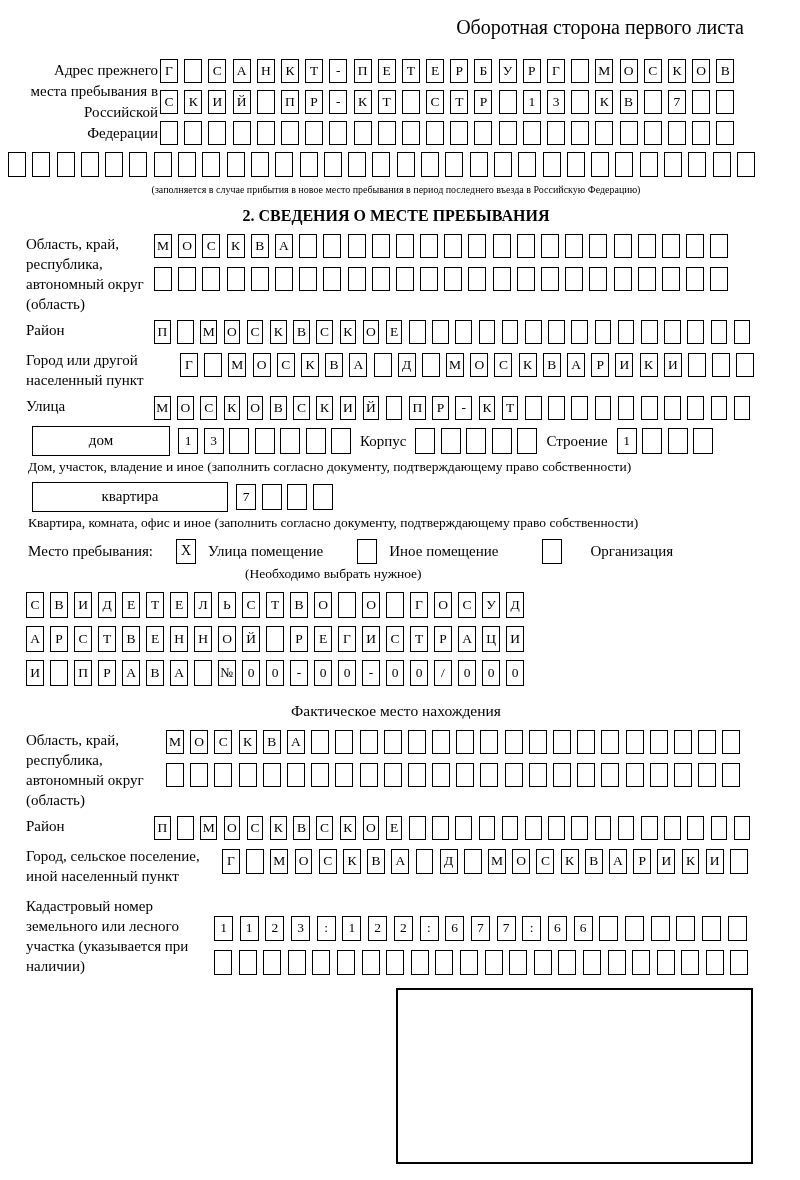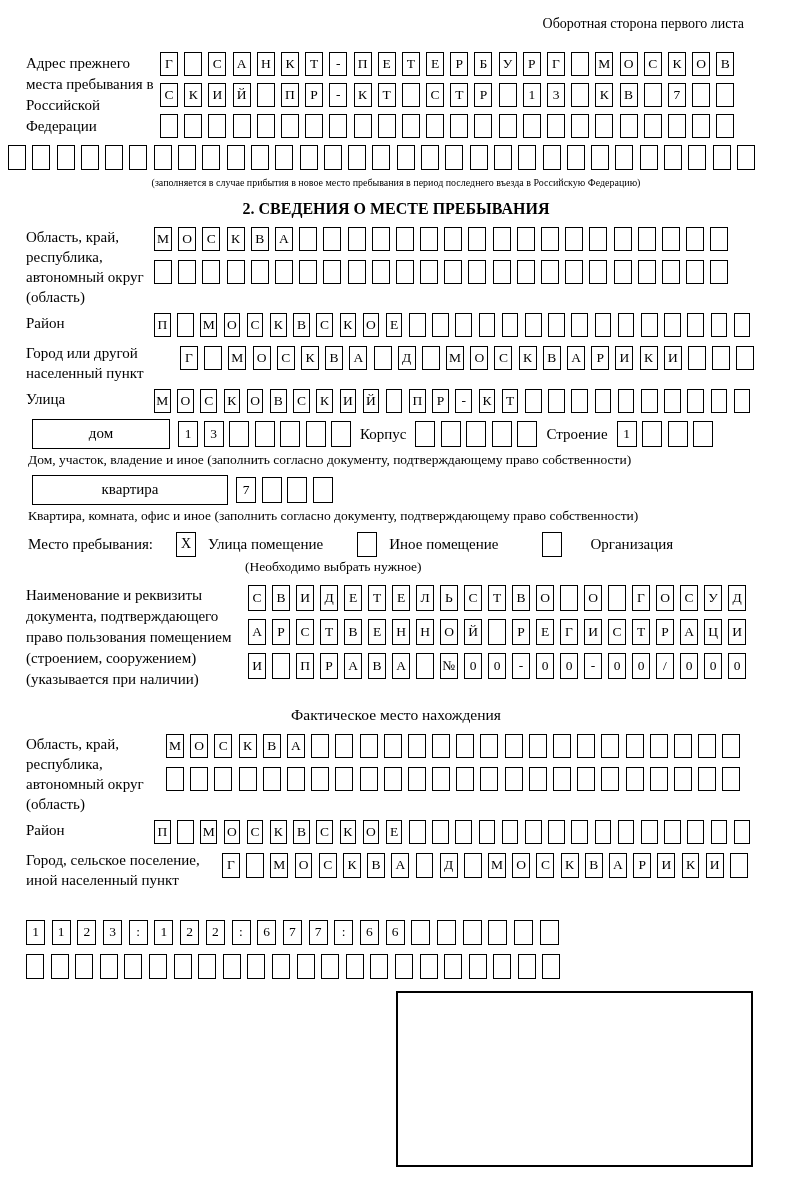--- a/index.html
+++ b/index.html
@@ -1,35 +1,35 @@
 <!DOCTYPE html>
 <html><head>
 <meta charset="utf-8">
 <style>
   html,body{margin:0;padding:0;background:#fff;}
   body{width:800px;height:1180px;color:#000;font-family:"Liberation Serif",serif;position:relative;}
   .sheet{padding:16px 34px 0 26px;}
 
-  .hdr-note{text-align:right;font-size:14px;padding-right:22px;}
+  .hdr-note{text-align:right;font-size:20px;padding-right:22px;}
 
   
   .cells{display:flex;}
   .cell{border:1.6px solid #000;box-sizing:border-box;text-align:center;
         font-size:13.5px;background:#fff;flex:0 0 auto;}
   .c24{gap:6.2px;}  .c24 .cell{width:18px;height:24px;line-height:21px;}
   .c26{gap:6.6px;}  .c26 .cell{width:16.6px;height:24px;line-height:21px;}
   .c31{gap:6.3px;}  .c31 .cell{width:18px;height:25px;line-height:22px;}
   .c21{gap:6px;}    .c21 .cell{width:18px;height:26px;line-height:23px;}
   .c21b{gap:6.7px;} .c21b .cell{width:19px;height:25px;line-height:22px;}
   .c22{gap:6.3px;}  .c22 .cell{width:17.9px;height:25px;line-height:22px;}
   .c22s{gap:6.6px;} .c22s .cell{width:18px;height:25px;line-height:22px;}
   .chouse{gap:5.5px;} .chouse .cell{width:20px;height:26px;line-height:23px;}
 
   .blockA{display:flex;margin-top:20px;}
-  .blockA-label{width:132px;font-size:15px;line-height:21px;padding-top:1px;}
+  .blockA-label{width:132px;font-size:15px;line-height:21px;padding-top:1px;text-align:right;}
   .blockA-rows{flex:1;display:flex;flex-direction:column;gap:7px;margin-left:2px;}
   .extra-row{margin:7px 0 0 -18px;}
   .note-center{text-align:center;font-size:10px;margin-top:7px;}
 
   .h2title{text-align:center;font-weight:bold;font-size:16px;margin:12px 0 9px 0;}
 
   .field{display:flex;margin-bottom:6px;}
   .flabel{width:128px;font-size:15px;line-height:20px;flex:0 0 auto;}
   .frows{display:flex;flex-direction:column;gap:9px;}
   .indent26{margin-left:26px;}
@@ -385,21 +385,20 @@
     <span class="checkbox">X</span>
     <span style="margin:0 34px 0 12px;">Улица помещение</span>
     <span class="checkbox"></span>
     <span style="margin:0 44px 0 12px;">Иное помещение</span>
     <span class="checkbox"></span>
     <span style="margin:0 0 0 28px;">Организация</span>
   </div>
   <div class="stay-note">(Необходимо выбрать нужное)</div>
 
   <div class="doc-field">
-    <div class="doc-label">Наименование и реквизиты документа, подтверждающего право пользования помещением (строением, сооружением) (указывается при наличии)</div>
     <div class="doc-rows">
       <div class="cells c21">
           <span class="cell">С</span>
           <span class="cell">В</span>
           <span class="cell">И</span>
           <span class="cell">Д</span>
           <span class="cell">Е</span>
           <span class="cell">Т</span>
           <span class="cell">Е</span>
           <span class="cell">Л</span>
@@ -580,20 +579,21 @@
         <span class="cell">А</span>
         <span class="cell">Р</span>
         <span class="cell">И</span>
         <span class="cell">К</span>
         <span class="cell">И</span>
         <span class="cell"></span>
       </div>
   </div>
 
   <div class="field" style="margin-top:10px;">
+    <div class="flabel flabel-cad">Кадастровый номер земельного или лесного участка (указывается при наличии)</div>
     <div class="frows" style="gap:9px;margin-top:20px;">
       <div class="cells c21b">
           <span class="cell">1</span>
           <span class="cell">1</span>
           <span class="cell">2</span>
           <span class="cell">3</span>
           <span class="cell">:</span>
           <span class="cell">1</span>
           <span class="cell">2</span>
           <span class="cell">2</span>

